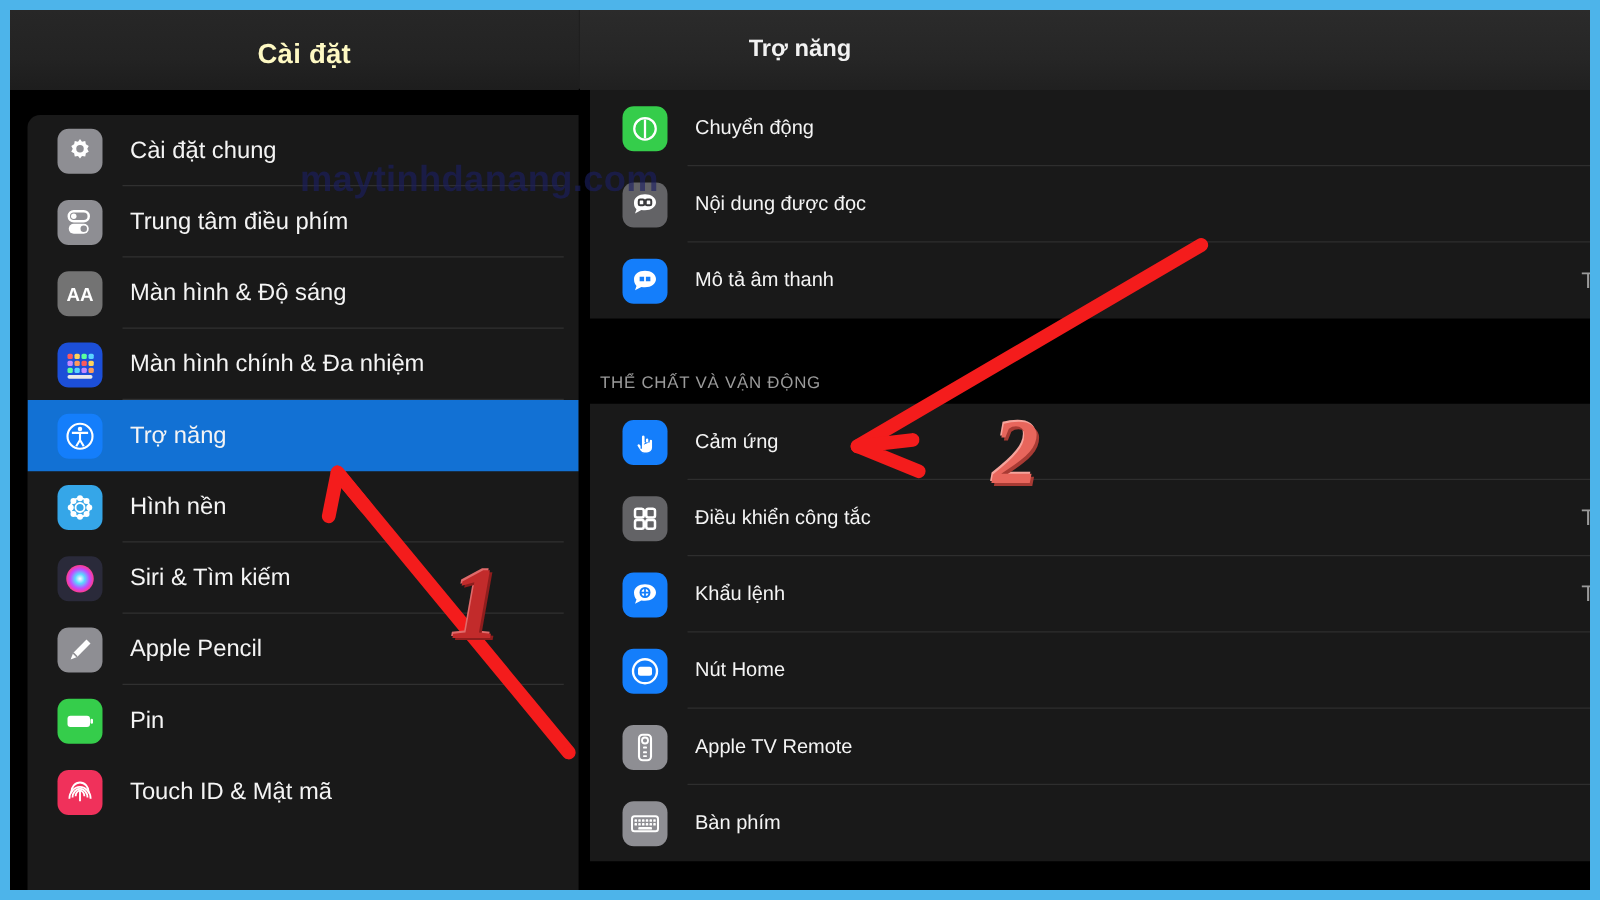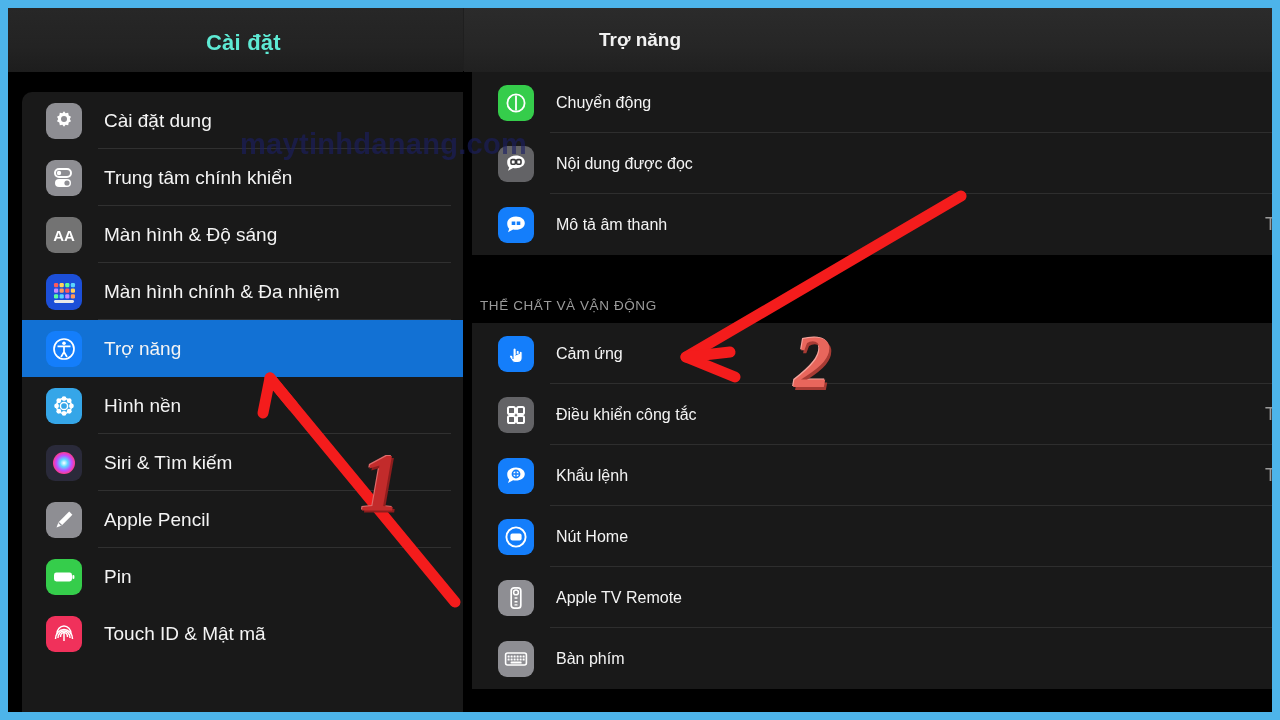--- a/index.html
+++ b/index.html
@@ -31,21 +31,21 @@
   #header-left {
     position: absolute; left: 0; top: 0; width: 455px; height: 64px;
     background: linear-gradient(180deg,#272727 0%, #232323 60%, #1d1d1d 100%);
   }
   #header-right {
     position: absolute; left: 456px; top: 0; right: 0; height: 64px;
     background: linear-gradient(180deg,#2b2b2b 0%, #262626 60%, #202020 100%);
   }
   #settings-title {
     position: absolute; left: 198px; top: 22px;
-    font-size: 22px; font-weight: bold; color: #5eead4;
+    font-size: 22px; font-weight: bold; color: #fef9c3;
     letter-spacing: .2px;
     z-index: 6;
   }
   #panel-title {
     position: absolute; left: 0; right: 0; top: 21px;
     text-align: center;
     font-size: 19px; font-weight: bold; color: #f2f2f2;
   }
 
   
@@ -210,33 +210,33 @@
 
     <div id="sidebar">
       <div id="sidebar-inner">
           <div class="srow">
             <div class="ic" style="background: rgb(142, 142, 147);">
               <svg width="26" height="26" viewBox="0 0 26 26">
                 <path d="M13 3.2l1.6 2.1 2.6-.5.5 2.6 2.3 1.3-1.2 2.3 1.2 2.3-2.3 1.3-.5 2.6-2.6-.5L13 18.8l-1.6-2.1-2.6.5-.5-2.6L6 13.3l1.2-2.3L6 8.7l2.3-1.3.5-2.6 2.6.5z" fill="#ffffff"></path>
                 <circle cx="13" cy="11" r="3" fill="#8e8e93"></circle>
               </svg>
             </div>
-            <div class="srow-label">Cài đặt dung</div>
+            <div class="srow-label">Cài đặt chung</div>
             <div class="sep"></div>
           </div>
           <div class="srow">
             <div class="ic" style="background: rgb(142, 142, 147);">
               <svg width="26" height="26" viewBox="0 0 26 26">
                 <rect x="4" y="4" width="16" height="8" rx="4" fill="none" stroke="#ffffff" stroke-width="2"></rect>
                 <circle cx="8" cy="8" r="2.2" fill="#ffffff"></circle>
                 <rect x="4" y="14" width="16" height="8" rx="4" fill="#ffffff"></rect>
                 <circle cx="16" cy="18" r="2.6" fill="#8e8e93"></circle>
               </svg>
             </div>
-            <div class="srow-label">Trung tâm chính khiển</div>
+            <div class="srow-label">Trung tâm điều phím</div>
             <div class="sep"></div>
           </div>
           <div class="srow">
             <div class="ic" style="background: #737373;">
               <svg width="26" height="26" viewBox="0 0 26 26">
                 <text x="13" y="19" text-anchor="middle" font-size="15" font-weight="bold" font-family="Liberation Sans, sans-serif" fill="#ffffff">AA</text>
               </svg>
             </div>
             <div class="srow-label">Màn hình &amp; Độ sáng</div>
             <div class="sep"></div>

